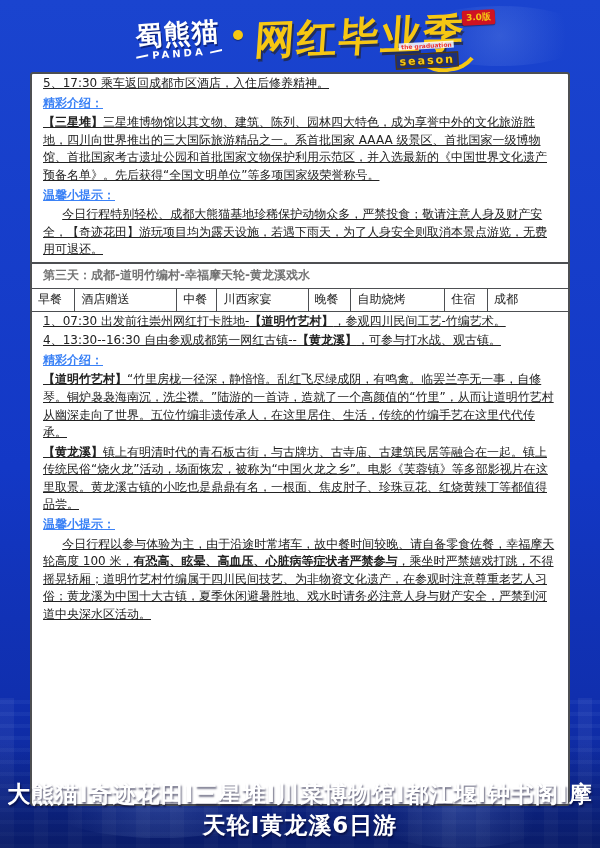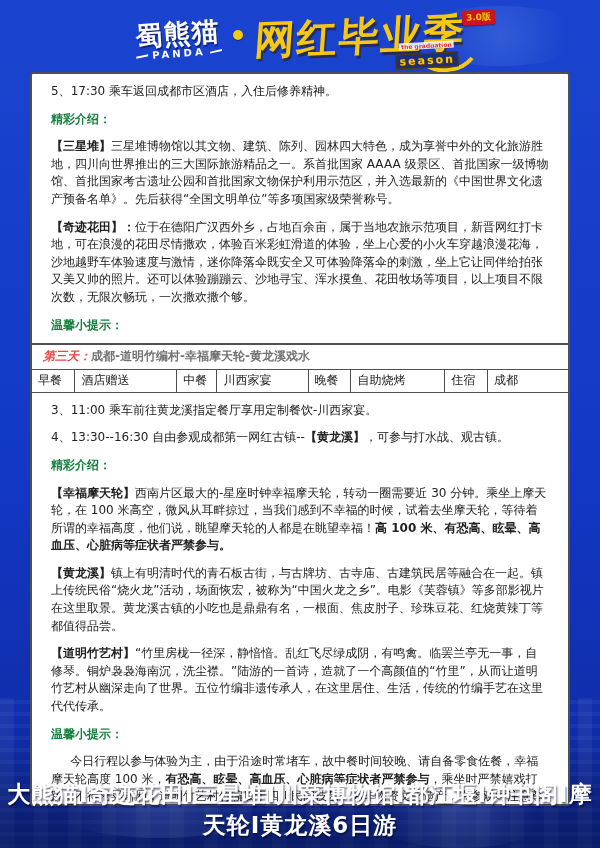--- a/index.html
+++ b/index.html
@@ -47,28 +47,28 @@
     text-shadow:1px 1px 0 #5a3b00;border:1px solid #5a3b00;background:#1c2f7a;padding:0 3px;margin-top:1px;}
   .swoosh{position:absolute;right:-18px;bottom:-16px;width:64px;height:30px;
     border-bottom:4px solid #f6c713;border-left:4px solid transparent;border-right:4px solid transparent;
     border-radius:0 0 60px 60px;transform:rotate(-6deg);}
 
   
   .sheet{position:absolute;left:30px;right:30px;top:72px;bottom:42px;background:#fff;
     border:2px solid #4d4f52;border-radius:3px;overflow:hidden;
     font-size:12px;line-height:17.6px;color:#222;}
   .pad{padding:0 11px;}
-  .sheet p{margin:8px;padding:1px 0;}
-  .red-head{color:#15803d;font-weight:bold;}
+  .sheet p{margin:0;padding:1px 0;text-decoration:underline;}
+  .red-head{color:#3b82f6;font-weight:bold;}
   .b{font-weight:bold;}
   .tip-para{text-indent:1.6em;}
 
   .day-bar{border-top:2px solid #4d4f52;border-bottom:1px solid #4d4f52;
     padding:3px 11px;font-weight:bold;margin-top:2px;}
-  .day-bar .day-label{color:#ef4444;font-style:italic;}
+  .day-bar .day-label{color:#737373;}
   .day-bar .day-route{color:#737373;}
 
   table.meals{width:100%;border-collapse:collapse;table-layout:fixed;}
   table.meals td{border:1px solid #4d4f52;border-left:none;padding:2px 6px;height:18px;
     white-space:nowrap;overflow:hidden;border-top:none;}
   table.meals td:last-child{border-right:none;}
 
   
   .footer{position:absolute;left:0;right:0;bottom:7px;text-align:center;
     color:#fff;font-size:23px;font-weight:bold;letter-spacing:1px;
@@ -101,22 +101,22 @@
       <span class="season-main">season</span>
     </span>
   </div>
 </div>
 
 <div class="sheet">
   <div class="pad">
     <p>5、17:30 乘车返回成都市区酒店，入住后修养精神。</p>
     <p class="red-head">精彩介绍：</p>
     <p><span class="b">【三星堆】</span><span>三星堆博物馆以其文物、建筑、陈列、园林四大特色，成为享誉中外的文化旅游胜地，四川向世界推出的三大国际旅游精品之一。系首批国家 AAAA 级景区、首批国家一级博物馆、首批国家考古遗址公园和首批国家文物保护利用示范区，并入选最新的《中国世界文化遗产预备名单》。先后获得“全国文明单位”等多项国家级荣誉称号。</span></p>
-    <p><span class="b">【奇迹花田】：</span><span>位于在德阳广汉西外乡，占地百余亩，属于当地农旅示范项目，新晋网红打卡地，可在浪漫的花田尽情撒欢，体验百米彩虹滑道的体验，坐上心爱的小火车穿越浪漫花海，沙地越野车体验速度与激情，迷你降落伞既安全又可体验降落伞的刺激，坐上它让同伴给拍张又美又帅的照片。还可以体验蹦蹦云、沙地寻宝、浑水摸鱼、花田牧场等项目，以上项目不限次数，无限次畅玩，一次撒欢撒个够。</span></p>
     <p class="red-head">温馨小提示：</p>
+    <p class="tip-para">今日行程特别轻松、成都大熊猫基地珍稀保护动物众多，严禁投食；敬请注意人身及财产安全，【奇迹花田】游玩项目均为露天设施，若遇下雨天，为了人身安全则取消本景点游览，无费用可退还。</p>
   </div>
 
   <div class="day-bar">
     <span class="day-label">第三天：</span><span class="day-route">成都-道明竹编村-幸福摩天轮-黄龙溪戏水</span>
   </div>
   <table class="meals">
     <colgroup>
         <col style="width:8%">
         <col style="width:19%">
         <col style="width:7.5%">
@@ -133,25 +133,24 @@
       <td>中餐</td>
       <td>川西家宴</td>
       <td>晚餐</td>
       <td>自助烧烤</td>
       <td>住宿</td>
       <td>成都</td>
     </tr>
   </tbody>
     </table>
   <div class="pad">
-    <p><span>3、11:00 乘车前往黄龙溪指定餐厅享用定制餐饮-川西家宴。</span><span class="b"></span><span></span></p>
+    <p><span>1、07:30 出发前往崇州网红打卡胜地-</span><span class="b">【道明竹艺村】</span><span>，参观四川民间工艺-竹编艺术。</span></p>
     <p><span>4、13:30--16:30 自由参观成都第一网红古镇--</span><span class="b">【黄龙溪】</span><span>，可参与打水战、观古镇。</span></p>
     <p class="red-head">精彩介绍：</p>
-    <p><span class="b">【幸福摩天轮】</span><span>西南片区最大的-星座时钟幸福摩天轮，转动一圈需要近 30 分钟。乘坐上摩天轮，在 100 米高空，微风从耳畔掠过，当我们感到不幸福的时候，试着去坐摩天轮，等待着所谓的幸福高度，他们说，眺望摩天轮的人都是在眺望幸福！</span><span class="b">高 100 米、有恐高、眩晕、高血压、心脏病等症状者严禁参与。</span></p>
+    <p><span class="b">【道明竹艺村】</span><span>“竹里房栊一径深，静愔愔。乱红飞尽绿成阴，有鸣禽。临罢兰亭无一事，自修琴。铜炉袅袅海南沉，洗尘襟。”陆游的一首诗，造就了一个高颜值的“竹里”，从而让道明竹艺村从幽深走向了世界。五位竹编非遗传承人，在这里居住、生活，传统的竹编手艺在这里代代传承。</span><span class="b"></span></p>
     <p><span class="b">【黄龙溪】</span><span>镇上有明清时代的青石板古街，与古牌坊、古寺庙、古建筑民居等融合在一起。镇上传统民俗“烧火龙”活动，场面恢宏，被称为“中国火龙之乡”。电影《芙蓉镇》等多部影视片在这里取景。黄龙溪古镇的小吃也是鼎鼎有名，一根面、焦皮肘子、珍珠豆花、红烧黄辣丁等都值得品尝。</span><span class="b"></span></p>
-    <p><span class="b">【道明竹艺村】</span><span>“竹里房栊一径深，静愔愔。乱红飞尽绿成阴，有鸣禽。临罢兰亭无一事，自修琴。铜炉袅袅海南沉，洗尘襟。”陆游的一首诗，造就了一个高颜值的“竹里”，从而让道明竹艺村从幽深走向了世界。五位竹编非遗传承人，在这里居住、生活，传统的竹编手艺在这里代代传承。</span><span class="b"></span></p>
     <p class="red-head">温馨小提示：</p>
     <p class="tip-para"><span>今日行程以参与体验为主，由于沿途时常堵车，故中餐时间较晚、请自备零食佐餐，幸福摩天轮高度 100 米，</span><span class="b">有恐高、眩晕、高血压、心脏病等症状者严禁参与</span><span>，乘坐时严禁嬉戏打跳，不得摇晃轿厢；道明竹艺村竹编属于四川民间技艺、为非物资文化遗产，在参观时注意尊重老艺人习俗；黄龙溪为中国十大古镇，夏季休闲避暑胜地、戏水时请务必注意人身与财产安全，严禁到河道中央深水区活动。</span></p>
   </div>
 
 </div>
 
 <div class="footer">大熊猫I奇迹花田I三星堆I川菜博物馆I都江堰I钟书阁I摩天轮I黄龙溪6日游</div>
 
 </body></html>

